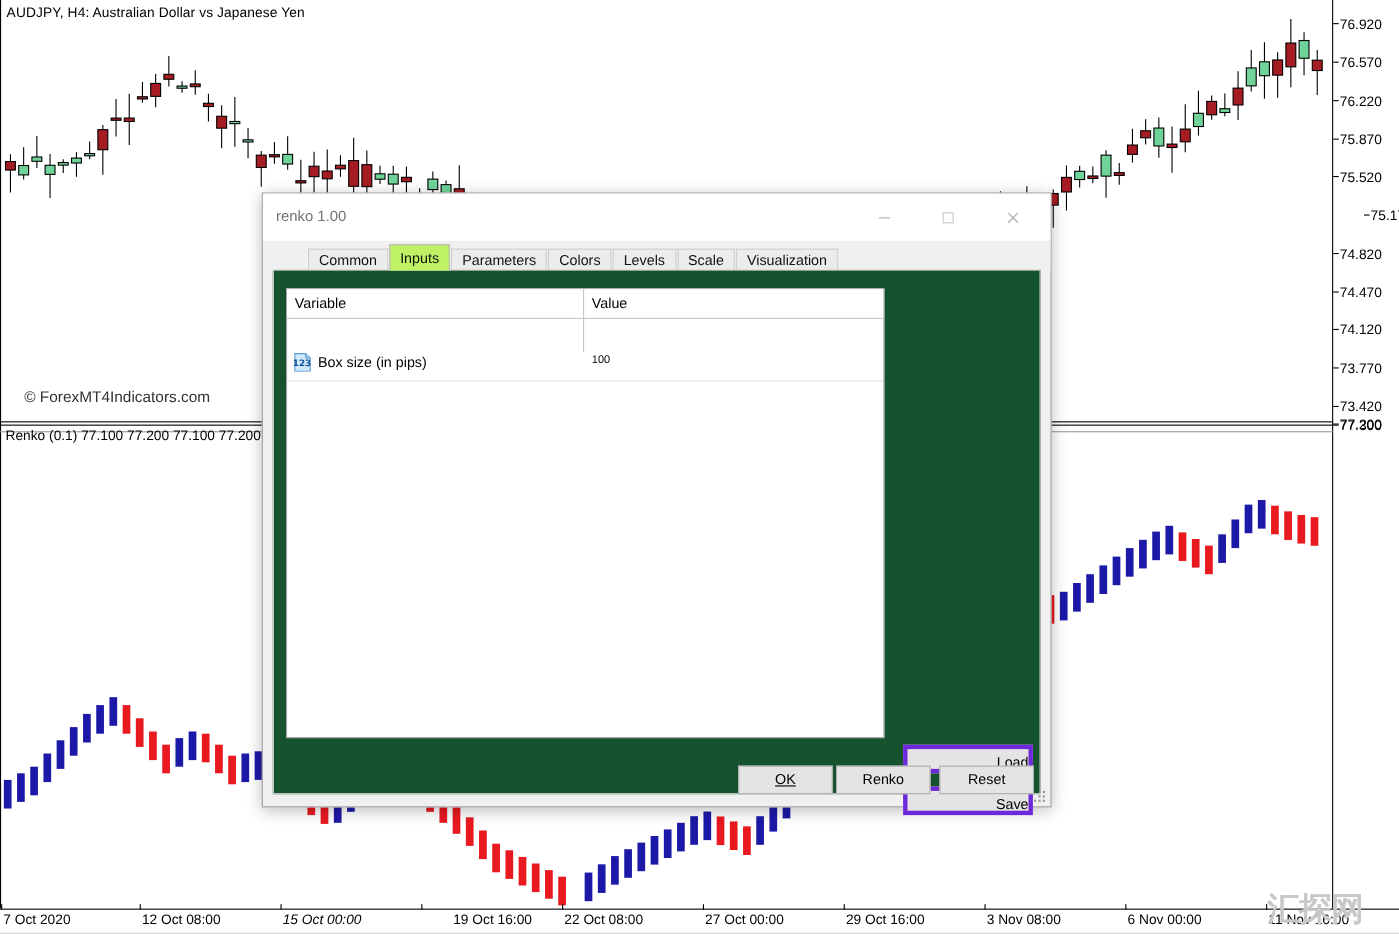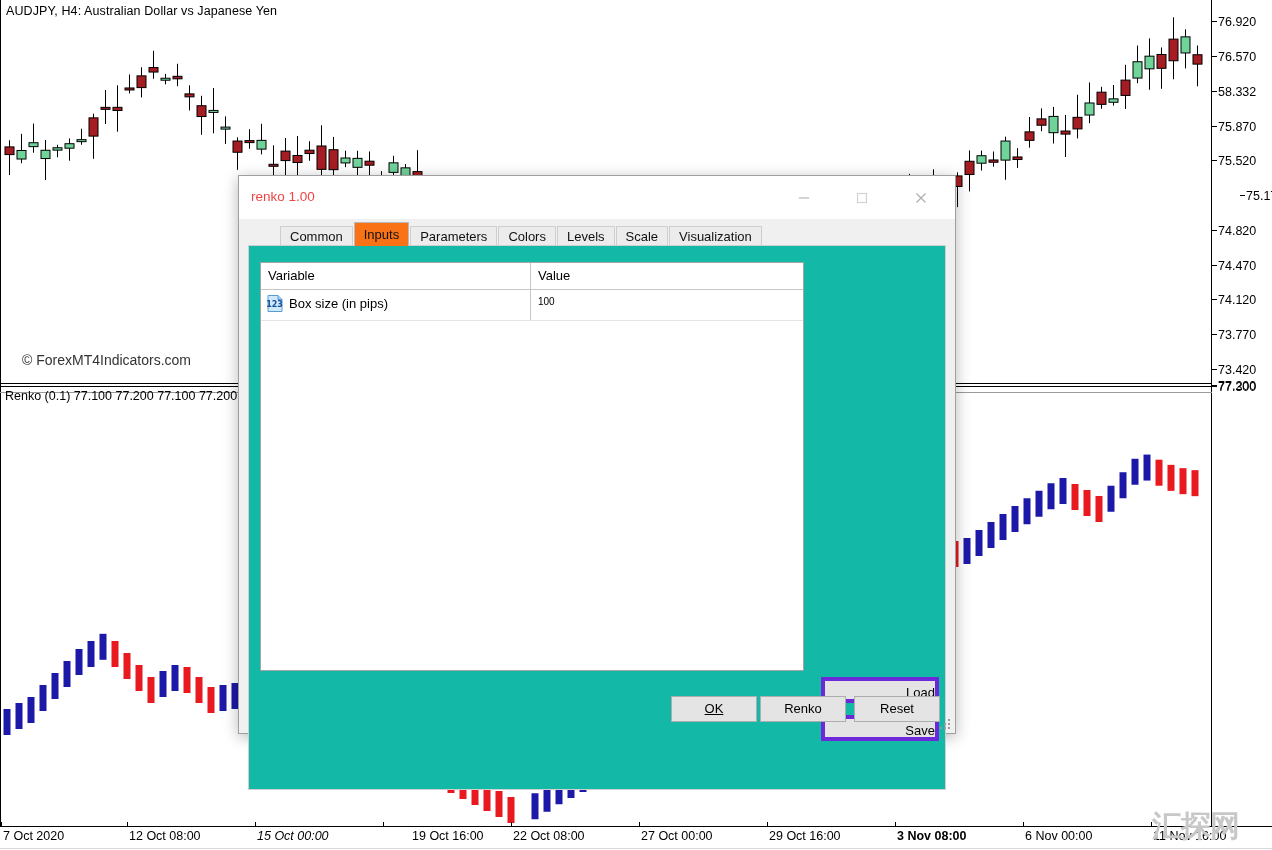--- a/index.html
+++ b/index.html
@@ -152,21 +152,21 @@
   #dialog-titlebar {
     position: absolute;
     left: 0; top: 0;
     width: 716px; height: 43px;
     background: #ffffff;
   }
   #dialog-title {
     position: absolute;
     left: 12px; top: 13px;
     font-size: 13.5px;
-    color: #ef4444;
+    color: #737373;
     white-space: nowrap;
   }
   .winbtn {
     position: absolute;
     top: 0;
     width: 46px; height: 43px;
     cursor: default;
   }
   .winbtn svg { position: absolute; left: 50%; top: 50%; transform: translate(-50%,-50%); }
   #btn-minimize { left: 542px; }
@@ -195,40 +195,40 @@
     background: #ececec;
     border: 1px solid #cfcfcf;
     border-bottom: none;
     font-size: 13px;
     color: #111;
     line-height: 19px;
     white-space: nowrap;
     cursor: default;
   }
   .tab.active {
-    background: #f97316;
+    background: #bef264;
     border-color: #b9b9b9;
     height: 24px;
     line-height: 23px;
     margin-top: -4px;
     position: relative;
     z-index: 3;
   }
   #tabstrip-underline {
     position: absolute;
     left: 9px; top: 69px;
     width: 698px; height: 1px;
     background: #cfcfcf;
   }
 
   #dialog-body {
     position: absolute;
     left: 9px; top: 70px;
-    width: 698px; height: 544px;
-    background: #14b8a6;
+    width: 698px; height: 476px;
+    background: #14532d;
     border: 1px solid #cfcfcf;
     border-top: none;
     box-sizing: border-box;
     text-decoration: underline;
   }
 
   #inputs-table {
     position: absolute;
     left: 11px; top: 16px;
     width: 544px; height: 409px;
@@ -254,20 +254,21 @@
   #table-col-divider {
     position: absolute;
     left: 269px; top: 0;
     width: 1px; height: 57px;
     background: #c6c6c6;
   }
   #table-row-1 {
     position: relative;
     height: 30px;
     border-bottom: 1px solid #e4e4e4;
+    margin-top: 26px;
   }
   #row1-icon {
     position: absolute;
     left: 6px; top: 5px;
     width: 16px; height: 17px;
   }
   #row1-variable {
     position: absolute;
     left: 28px; top: 6px;
     font-size: 13px;
@@ -643,21 +644,21 @@
 
   <div id="subwindow-sep-1"></div>
   <div id="subwindow-sep-2"></div>
   <div id="subwindow-sep-3"></div>
 
   <div id="indicator-label">Renko (0.1) 77.100 77.200 77.100 77.200</div>
 
   <div id="price-axis">
       <div class="price-tick" style="top: 15px;"><span class="dash"></span><span>76.920</span></div>
       <div class="price-tick" style="top: 50px;"><span class="dash"></span><span>76.570</span></div>
-      <div class="price-tick" style="top: 85px;"><span class="dash"></span><span>58.332</span></div>
+      <div class="price-tick" style="top: 85px;"><span class="dash"></span><span>76.220</span></div>
       <div class="price-tick" style="top: 120px;"><span class="dash"></span><span>75.870</span></div>
       <div class="price-tick" style="top: 154px;"><span class="dash"></span><span>75.520</span></div>
       <div class="price-tick" style="top: 189px; margin-left: 28px;"><span class="dash"></span><span>75.170</span></div>
       <div class="price-tick" style="top: 224px;"><span class="dash"></span><span>74.820</span></div>
       <div class="price-tick" style="top: 259px;"><span class="dash"></span><span>74.470</span></div>
       <div class="price-tick" style="top: 293px;"><span class="dash"></span><span>74.120</span></div>
       <div class="price-tick" style="top: 328px;"><span class="dash"></span><span>73.770</span></div>
       <div class="price-tick" style="top: 363px;"><span class="dash"></span><span>73.420</span></div>
       <div class="price-tick" style="top: 379px;"><span class="dash"></span><span>77.200</span></div>
       <div class="price-tick" style="top: 380px;"><span class="dash"></span><span>77.300</span></div>
@@ -672,21 +673,21 @@
       <div class="time-tick" style="left: 257px; font-style: italic;">15 Oct 00:00</div>
       <div class="time-tick-mark" style="left: 383px;"></div>
       <div class="time-tick" style="left: 385px; margin-left: 27px;">19 Oct 16:00</div>
       <div class="time-tick-mark" style="left: 511px;"></div>
       <div class="time-tick" style="left: 513px;">22 Oct 08:00</div>
       <div class="time-tick-mark" style="left: 639px;"></div>
       <div class="time-tick" style="left: 641px;">27 Oct 00:00</div>
       <div class="time-tick-mark" style="left: 767px;"></div>
       <div class="time-tick" style="left: 769px;">29 Oct 16:00</div>
       <div class="time-tick-mark" style="left: 895px;"></div>
-      <div class="time-tick" style="left: 897px; font-weight: bold;">3 Nov 08:00</div>
+      <div class="time-tick" style="left: 897px;">3 Nov 08:00</div>
       <div class="time-tick-mark" style="left: 1023px;"></div>
       <div class="time-tick" style="left: 1025px;">6 Nov 00:00</div>
       <div class="time-tick-mark" style="left: 1151px;"></div>
       <div class="time-tick" style="left: 1153px;">11 Nov 16:00</div>
     </div>
   <div id="time-axis-bottom-rule"></div>
 
   <div id="watermark">汇探网</div>
 </div>
 

